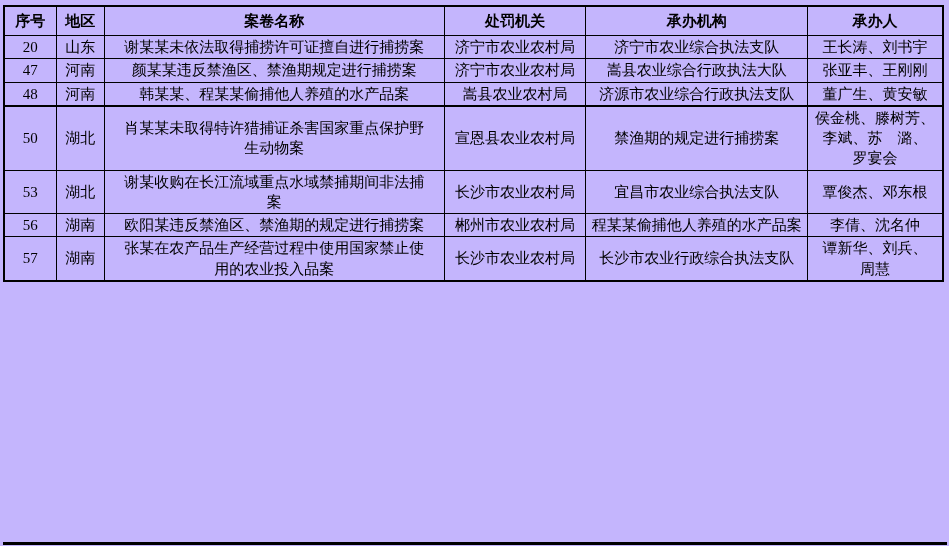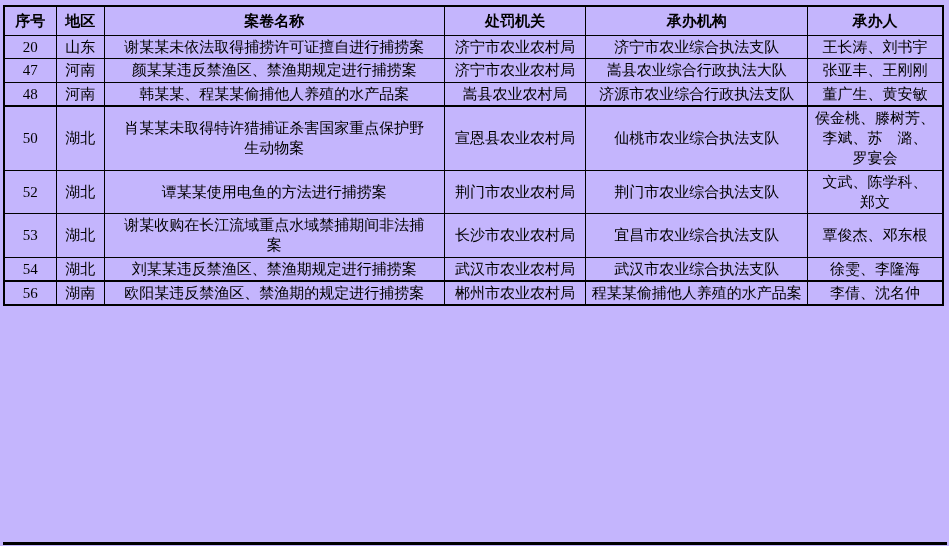--- a/index.html
+++ b/index.html
@@ -107,55 +107,48 @@
           <td>嵩县农业农村局</td>
           <td>济源市农业综合行政执法支队</td>
           <td>董广生、黄安敏</td>
         </tr>
         <tr>
           <td>50</td>
           <td>湖北</td>
           <td>肖某某未取得特许猎捕证杀害国家重点保护野
 生动物案</td>
           <td>宣恩县农业农村局</td>
-          <td>仙桃市农业综合执法支队</td>
+          <td>禁渔期的规定进行捕捞案</td>
           <td>侯金桃、滕树芳、
 李斌、苏　潞、
 罗宴会</td>
-        </tr>
-        <tr>
-          <td>52</td>
-          <td>湖北</td>
-          <td>谭某某使用电鱼的方法进行捕捞案</td>
-          <td>荆门市农业农村局</td>
-          <td>荆门市农业综合执法支队</td>
-          <td>文武、陈学科、
-郑文</td>
         </tr>
         <tr>
           <td>53</td>
           <td>湖北</td>
           <td>谢某收购在长江流域重点水域禁捕期间非法捕
 案</td>
           <td>长沙市农业农村局</td>
           <td>宜昌市农业综合执法支队</td>
           <td>覃俊杰、邓东根</td>
         </tr>
         <tr>
-          <td>54</td>
-          <td>湖北</td>
-          <td>刘某某违反禁渔区、禁渔期规定进行捕捞案</td>
-          <td>武汉市农业农村局</td>
-          <td>武汉市农业综合执法支队</td>
-          <td>徐雯、李隆海</td>
-        </tr>
-        <tr>
           <td>56</td>
           <td>湖南</td>
           <td>欧阳某违反禁渔区、禁渔期的规定进行捕捞案</td>
           <td>郴州市农业农村局</td>
           <td>程某某偷捕他人养殖的水产品案</td>
           <td>李倩、沈名仲</td>
         </tr>
+        <tr>
+          <td>57</td>
+          <td>湖南</td>
+          <td>张某在农产品生产经营过程中使用国家禁止使
+用的农业投入品案</td>
+          <td>长沙市农业农村局</td>
+          <td>长沙市农业行政综合执法支队</td>
+          <td>谭新华、刘兵、
+周慧</td>
+        </tr>
       </tbody>
   </table>
   <div class="bottom-line"></div>
 </div>
 
 </body></html>

